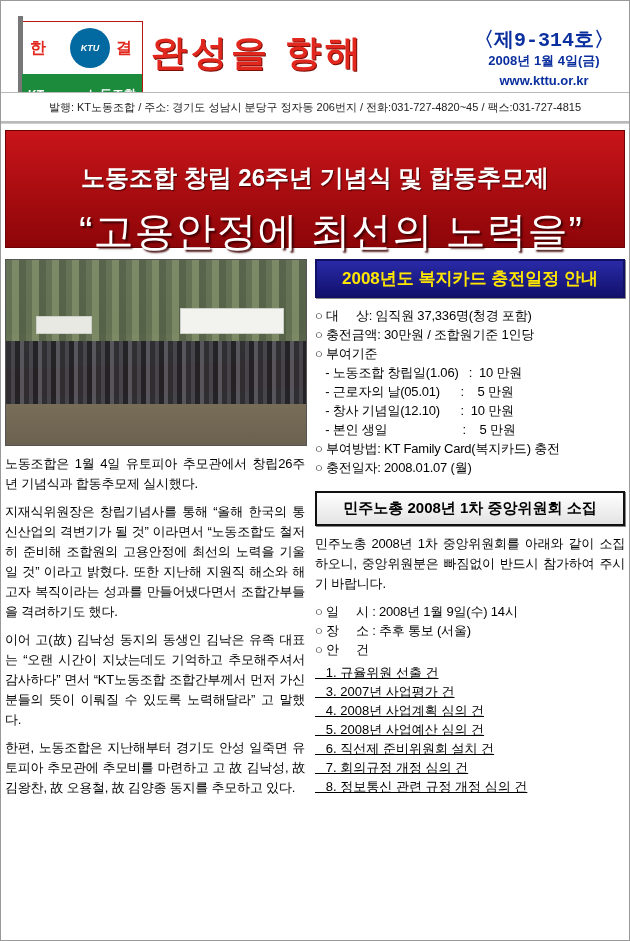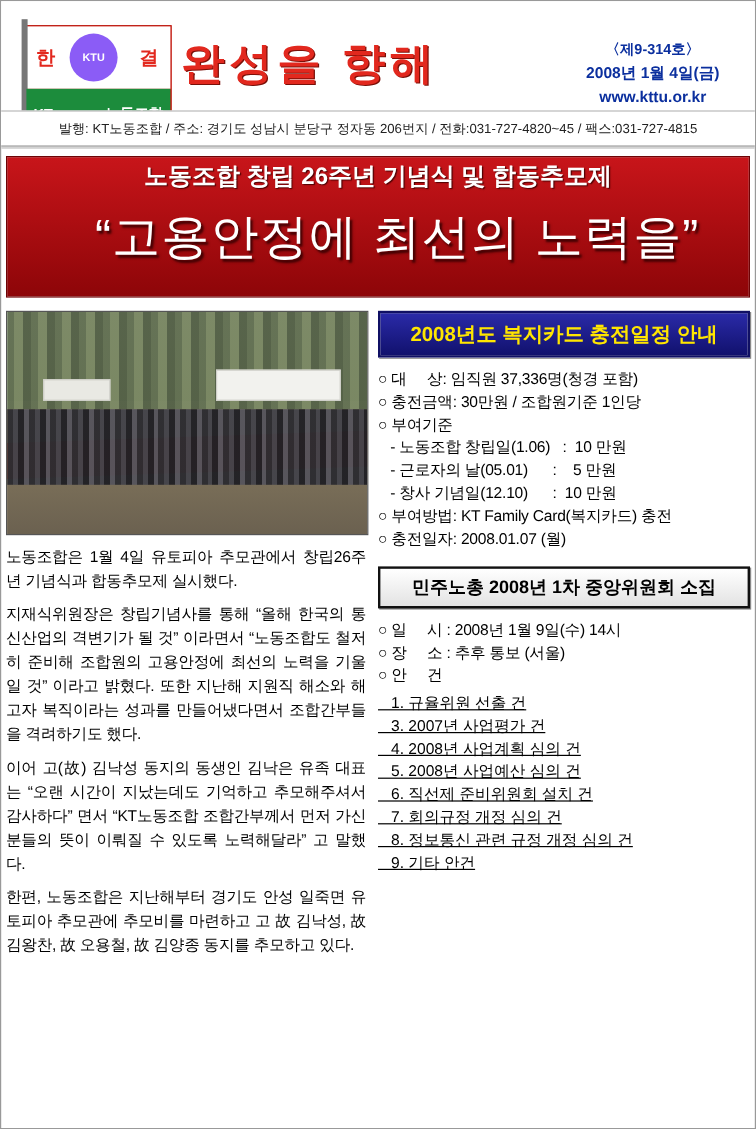--- a/index.html
+++ b/index.html
@@ -35,23 +35,23 @@
   .flag .white-band{
     position:absolute;left:0;top:0;width:100%;height:52px;background:#ffffff;
   }
   .flag .kt-green{
     position:absolute;left:0;bottom:0;width:100%;height:34px;background:#1c8c3c;
   }
   .flag .pole{
     position:absolute;left:-4px;top:-6px;width:5px;height:100px;background:#777;
   }
   .flag .ktu-logo{
-    position:absolute;left:36px;top:6px;width:40px;height:40px;border-radius:50%;
-    background:#8b5cf6;color:#fff;font-size:9px;font-weight:bold;
-    display:flex;align-items:center;justify-content:center;
+    position:absolute;left:48px;top:6px;width:40px;height:40px;border-radius:50%;
+    background:#0369a1;color:#fff;font-size:9px;font-weight:bold;
+    display:flex;align-items:center;justify-content:center;font-style:italic;
   }
   .flag .han{
     position:absolute;left:8px;top:16px;font-size:16px;font-weight:bold;color:#e2281e;
   }
   .flag .gyul{
     position:absolute;right:10px;top:16px;font-size:16px;font-weight:bold;color:#e2281e;
   }
   .flag .ktlabel{
     position:absolute;left:6px;bottom:6px;font-size:12px;font-weight:bold;color:#ffffff;
   }
@@ -62,37 +62,37 @@
     position:absolute;left:150px;top:22px;width:330px;
     text-align:left;
     font-size:36px;line-height:60px;font-weight:bold;color:#e2281e;
     letter-spacing:4px;
     text-shadow:1px 1px 0 #7a0f08;
   }
   .title-right{
     position:absolute;right:10px;top:30px;width:150px;text-align:center;
     font-size:13px;line-height:20px;font-weight:bold;color:#0b2f9e;
   }
-  .issue-no{font-size:12px;}
+  .issue-no{font-size:20px;font-family:Liberation Mono, monospace;}
   .pubinfo{
     position:absolute;left:0;right:0;bottom:0;height:28px;
     border-top:1px solid #b9b9b9;border-bottom:2px solid #b9b9b9;
     display:flex;align-items:center;justify-content:center;
     font-size:11px;color:#222;background:#fff;
   }
   
   .banner{
     position:relative;margin:6px 4px 0 4px;height:118px;
     background:linear-gradient(#c8151a,#8d0508);
     border:1px solid #6e0305;
     color:#fff;text-align:center;
     box-sizing:border-box;
   }
   .banner .sub{
-    margin-top:2px;font-size:20px;font-weight:bold;letter-spacing:0px;
+    margin-top:31px;font-size:24px;font-weight:bold;letter-spacing:0px;
     text-shadow:1px 1px 1px #4a0002;
   }
   .banner .main{
     margin-top:10px;font-size:40px;font-weight:normal;letter-spacing:1px;
     text-shadow:2px 2px 2px #3d0002;
     padding-left:32px;
   }
   
   .content{
     position:absolute;left:4px;right:4px;top:258px;bottom:4px;
@@ -209,39 +209,40 @@
 
       <div class="box-title">2008년도 복지카드 충전일정 안내</div>
 
       <div class="right-list">
         <div class="li">○ 대     상: 임직원 37,336명(청경 포함)</div>
         <div class="li">○ 충전금액: 30만원 / 조합원기준 1인당</div>
         <div class="li">○ 부여기준</div>
         <div class="li">   - 노동조합 창립일(1.06)   :  10 만원</div>
         <div class="li">   - 근로자의 날(05.01)      :    5 만원</div>
         <div class="li">   - 창사 기념일(12.10)      :  10 만원</div>
+        <div class="li">   - 본인 생일                      :    5 만원</div>
         <div class="li">○ 부여방법: KT Family Card(복지카드) 충전</div>
         <div class="li">○ 충전일자: 2008.01.07 (월)</div>
       </div>
 
       <div class="box-title second">민주노총 2008년 1차 중앙위원회 소집</div>
 
+      <div class="right-para">민주노총 2008년 1차 중앙위원회를 아래와 같이 소집하오니, 중앙위원분은 빠짐없이 반드시 참가하여 주시기 바랍니다.</div>
 
       <div class="right-list">
         <div class="li">○ 일     시 : 2008년 1월 9일(수) 14시</div>
         <div class="li">○ 장     소 : 추후 통보 (서울)</div>
         <div class="li">○ 안     건</div>
       </div>
 
       <div class="agenda">
         <div class="item">   1. 규율위원 선출 건</div>
         <div class="item">   3. 2007년 사업평가 건</div>
         <div class="item">   4. 2008년 사업계획 심의 건</div>
         <div class="item">   5. 2008년 사업예산 심의 건</div>
         <div class="item">   6. 직선제 준비위원회 설치 건</div>
         <div class="item">   7. 회의규정 개정 심의 건</div>
         <div class="item">   8. 정보통신 관련 규정 개정 심의 건</div>
-        <div class="item">   9. 기타 안건</div>
       </div>
 
     </div>
   </div>
 </div>
 
 </body></html>

